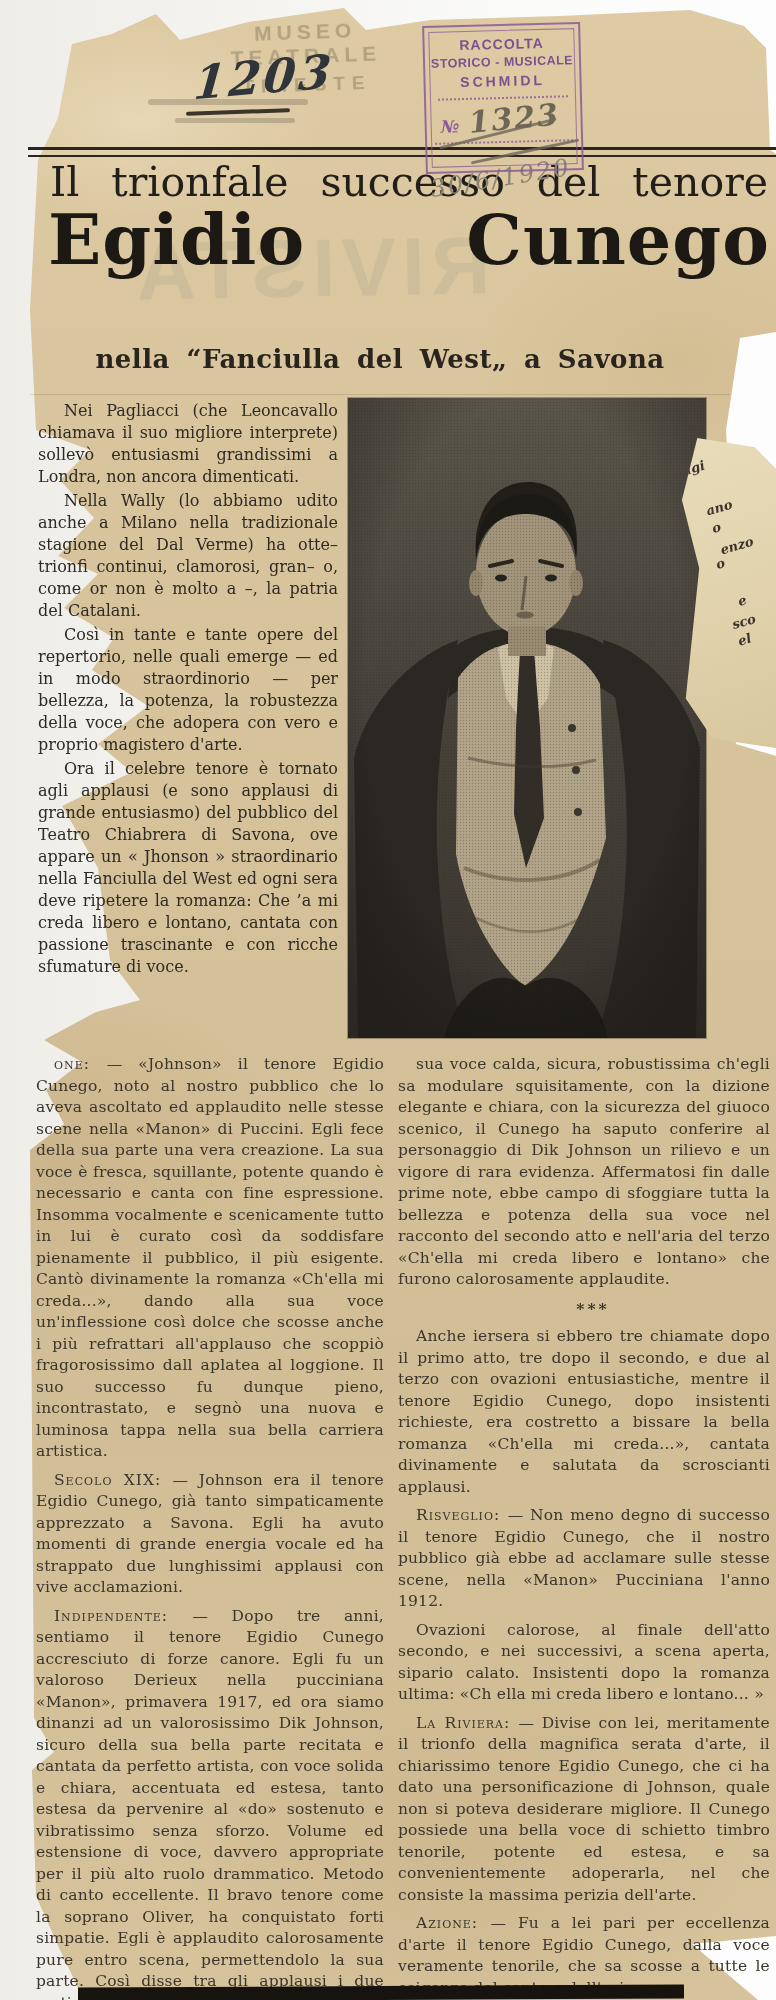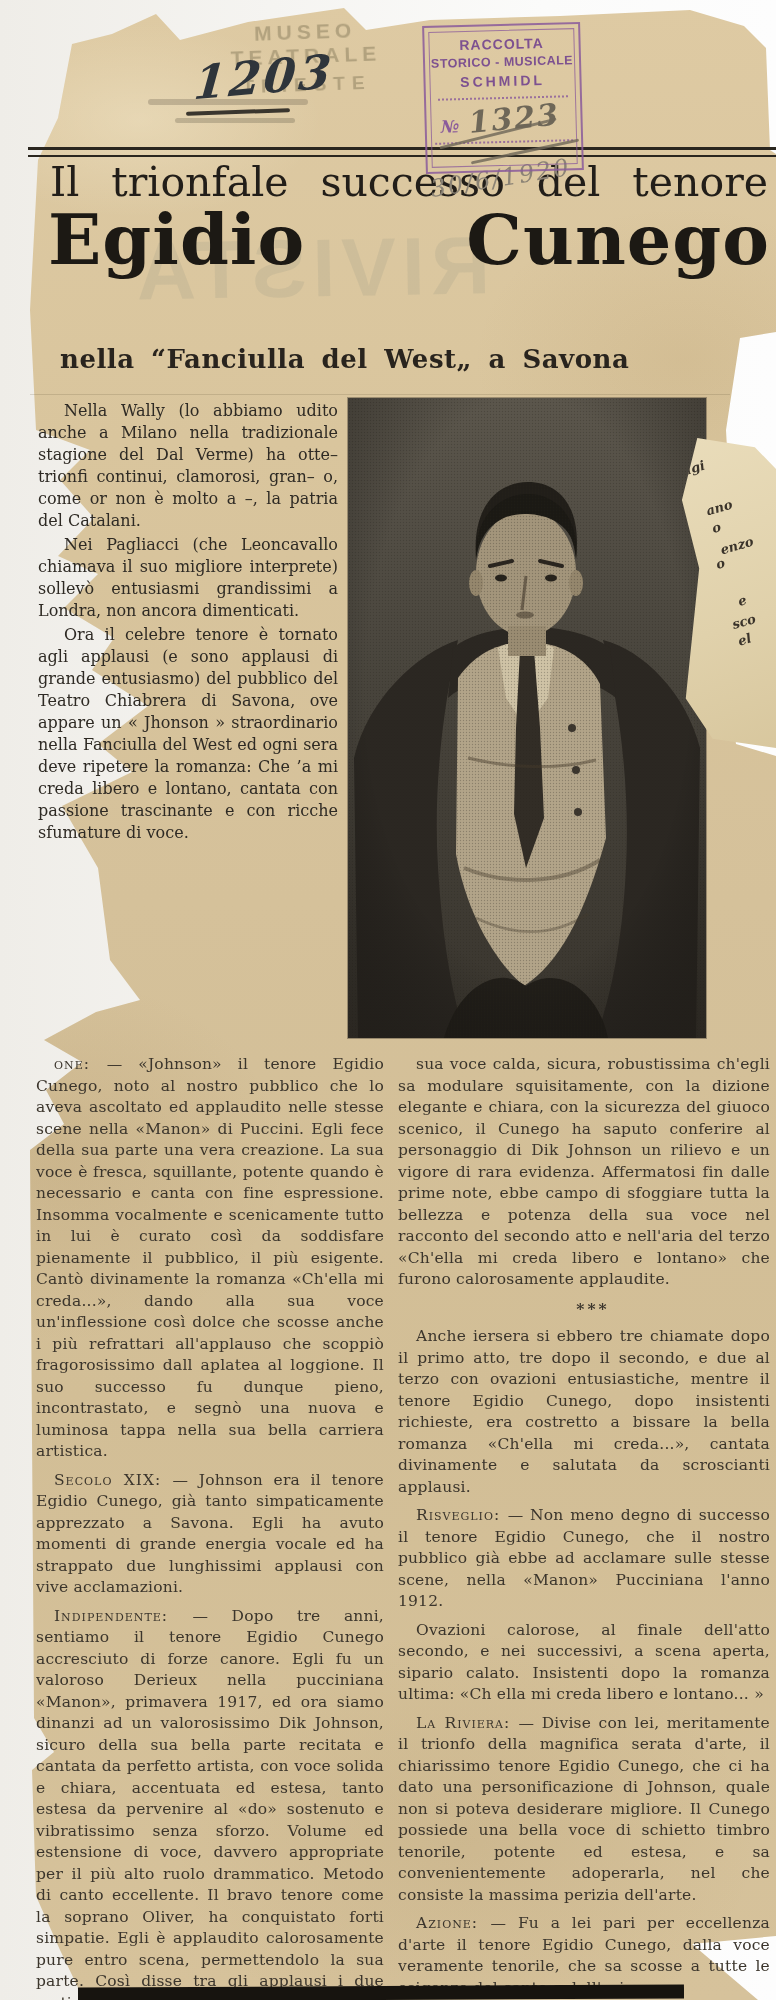--- a/index.html
+++ b/index.html
@@ -70,21 +70,21 @@
     position:absolute;left:70px;top:222px;width:420px;z-index:2;
     font-size:82px;font-weight:bold;color:rgba(85,110,104,.10);
     transform:scaleX(-1) rotate(1deg);font-family:"Liberation Sans",sans-serif;letter-spacing:6px;
   }
   .big-title{
     position:absolute;left:48px;top:198px;width:722px;z-index:3;
     font-size:70px;font-weight:bold;color:#1c1914;white-space:nowrap;
     text-align:justify;text-align-last:justify;letter-spacing:1px;
   }
   .subtitle{
-    position:absolute;left:60px;top:344px;width:640px;z-index:3;text-align:left;
+    position:absolute;left:60px;top:344px;width:640px;z-index:3;text-align:center;
     font-size:26px;font-weight:bold;color:#29241e;word-spacing:7px;letter-spacing:.5px;
   }
   
   .ucol{
     position:absolute;left:38px;top:400px;width:300px;height:638px;z-index:3;overflow:hidden;
     font-size:16px;line-height:22px;color:#2e2a24;text-align:justify;
   }
   .ucol p{margin:0 0 2px 0;text-indent:26px;}
   
   .photo{position:absolute;left:348px;top:398px;width:358px;height:640px;z-index:3;outline:1px solid rgba(40,35,28,.35);}
@@ -144,22 +144,23 @@
   <div class="rule-a"></div>
   <div class="rule-b"></div>
   <div class="ghost">RIVISTA</div>
   <div class="headline">Il trionfale successo del tenore</div>
   <div class="hand-date">30/6/1920</div>
   <div class="big-title">Egidio Cunego</div>
   <div class="subtitle">nella “Fanciulla del West„ a Savona</div>
 
   <div class="ucol">
 
+      <p>Nei Pagliacci (che Leoncavallo chiamava il suo migliore interprete) sollevò entusiasmi grandissimi a Londra, non ancora dimenticati.</p>
       <p>Nella Wally (lo abbiamo udito anche a Milano nella tradizionale stagione del Dal Verme) ha otte– trionfi continui, clamorosi, gran– o, come or non è molto a –, la patria del Catalani.</p>
-      <p>Nei Pagliacci (che Leoncavallo chiamava il suo migliore interprete) sollevò entusiasmi grandissimi a Londra, non ancora dimenticati.</p>
+      <p>Così in tante e tante opere del repertorio, nelle quali emerge — ed in modo straordinorio — per bellezza, la potenza, la robustezza della voce, che adopera con vero e proprio magistero d'arte.</p>
       <p>Ora il celebre tenore è tornato agli applausi (e sono applausi di grande entusiasmo) del pubblico del Teatro Chiabrera di Savona, ove appare un « Jhonson » straordinario nella Fanciulla del West ed ogni sera deve ripetere la romanza: Che ’a mi creda libero e lontano, cantata con passione trascinante e con ricche sfumature di voce.</p>
     </div>
 
   <div class="photo">
     <svg width="358" height="640" viewBox="0 0 358 640" xmlns="http://www.w3.org/2000/svg">
       <defs>
         <linearGradient id="bgg" x1="0" y1="0" x2="0" y2="1">
           <stop offset="0" stop-color="#5b564c"></stop>
           <stop offset=".45" stop-color="#48443c"></stop>
           <stop offset="1" stop-color="#39352e"></stop>

